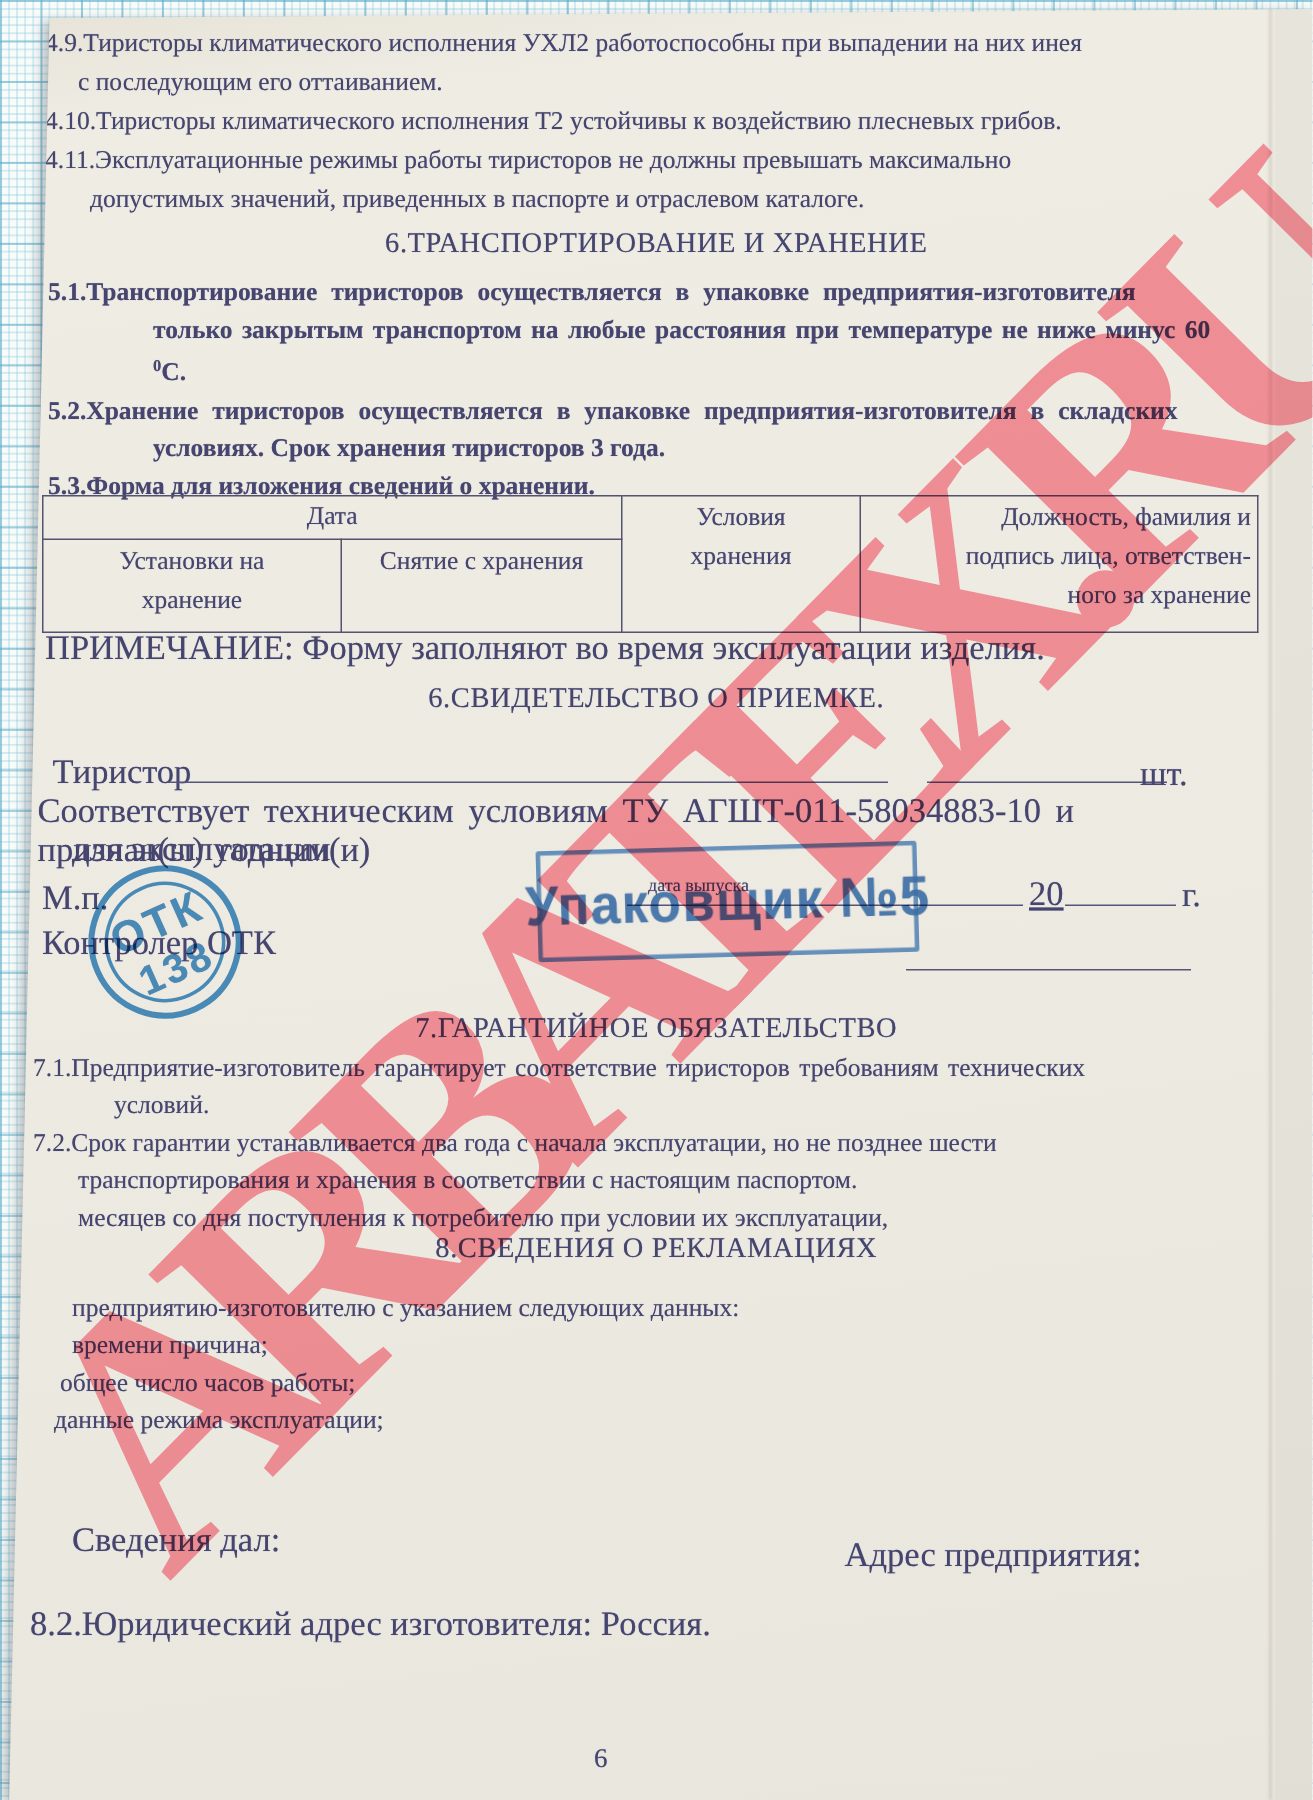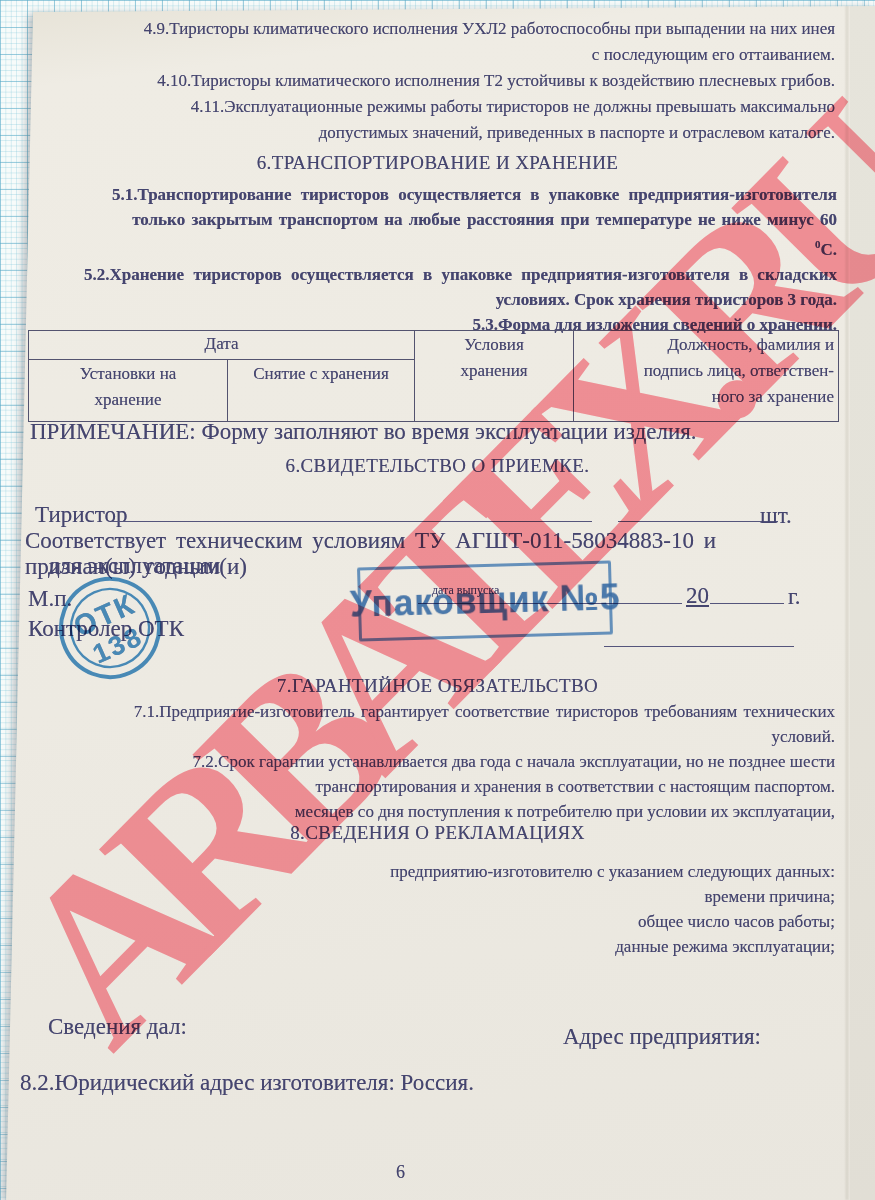--- a/index.html
+++ b/index.html
@@ -18,21 +18,21 @@
   .page{
     position:absolute;inset:0;
     clip-path:polygon(33px 12px, 877px 6px, 877px 1205px, 6px 1205px);
     background:linear-gradient(173deg,#e6e2d6 0%,#efece4 7%,#edeae2 55%,#e9e6de 100%);
     color:#45456f;
   }
   .crease{position:absolute;left:846px;top:0;width:2px;height:100%;
     background:rgba(150,140,122,.28);filter:blur(1px);}
   .edgeband{position:absolute;left:850px;top:0;right:0;height:100%;background:rgba(80,75,60,.05);}
   .doc, .doc *{text-shadow:0 0 .5px rgba(69,69,111,.55);}
-  .blk{position:absolute;text-align:right;}
+  .blk{position:absolute;}
   .line{line-height:25px;min-height:25px;font-size:17px;}
   .lh26 .line{line-height:26px;min-height:26px;}
   .heading{position:absolute;width:100%;text-align:center;font-size:19px;letter-spacing:.4px;}
   sup{font-size:11px;vertical-align:super;}
   .ws5{word-spacing:5px;} .ws4{word-spacing:4px;} .ws2{word-spacing:2px;}
   .pad22{padding-left:22px;} .pad26{padding-left:26px;} .pad30{padding-left:30px;}
   .pad14{padding-left:14px;} .pad18{padding-left:18px;} .pad24{padding-left:24px;}
   .pad54{padding-left:54px;} .pad70{padding-left:70px;}
   table.st{border-collapse:collapse;font-size:17px;color:#45456f;}
   table.st td{border:1.6px solid #53536f;vertical-align:top;text-align:center;

